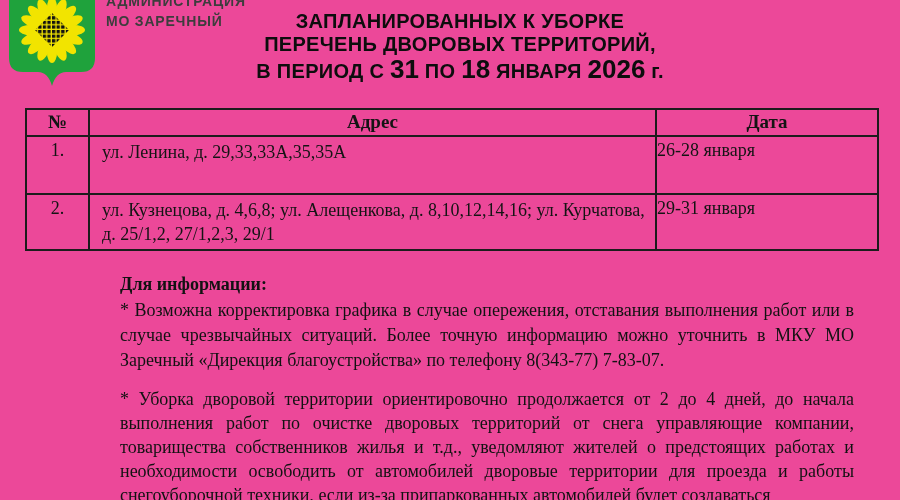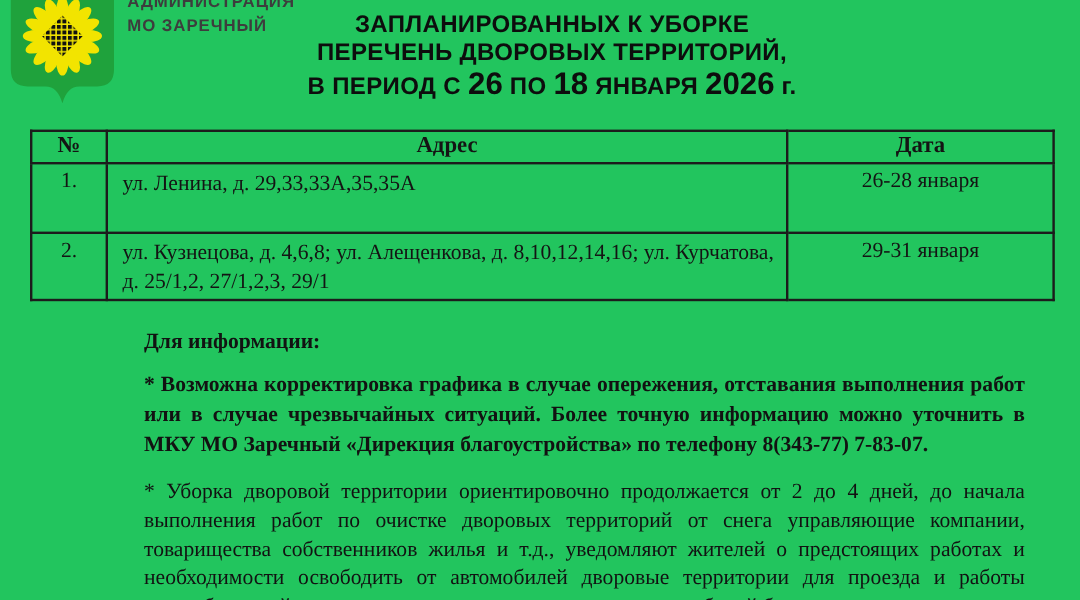--- a/index.html
+++ b/index.html
@@ -1,19 +1,19 @@
 <!DOCTYPE html>
 <html><head>
 <meta charset="utf-8">
 <style>
   * { margin: 0; padding: 0; box-sizing: border-box; }
   html, body { width: 900px; height: 500px; background: #ffffff; }
   .page {
     position: relative; width: 900px; height: 500px;
-    background: #22c55e; overflow: hidden;
+    background: #ec4899; overflow: hidden;
     font-family: "Liberation Serif", serif; color: #161616;
   }
 
   
   .logo { position: absolute; left: 6px; top: -16px; width: 92px; height: 110px; }
 
   
   .org {
     position: absolute; left: 106px; top: -9px;
     font-family: "Liberation Sans", sans-serif;
@@ -41,34 +41,34 @@
   .sched td, .sched th { border: 2px solid #1c1c1c; vertical-align: top; }
   .sched th {
     font-size: 19px; font-weight: 700; text-align: center;
     height: 26px; padding: 1px 0 2px 0;
   }
   .col-num  { width: 63px; }
   .col-addr { width: 567px; }
   .col-date { width: 222px; }
   .sched td.num  { text-align: center; padding-top: 3px; }
   .sched td.addr { padding: 3px 4px 3px 12px; line-height: 24px; }
-  .sched td.date { text-align: center; padding-top: 3px; }
+  .sched td.date { padding-top: 3px; }
   .row-1 td { height: 58px; }
   .row-2 td { height: 47px; }
 
   
   .info {
     position: absolute; left: 120px; top: 271px; width: 734px;
     font-size: 18px; color: #121212;
   }
   .info .heading { font-weight: 700; font-size: 18px; line-height: 26px; }
   .info p.para {
     text-align: justify; line-height: 25px;
   }
-  .info p.p1 { margin-top: 11px; font-weight: bold; }
+  .info p.p1 { margin-top: 1px; }
   .info p.p2 { margin-top: 14px; line-height: 24px; }
 </style>
 </head>
 <body>
 
 <div class="page">
 
   <svg class="logo" viewBox="0 0 92 110" xmlns="http://www.w3.org/2000/svg">
     <defs>
       <pattern id="seedgrid" width="4.6" height="4.6" patternUnits="userSpaceOnUse">
@@ -105,21 +105,21 @@
   </svg>
 
   <div class="org">
     <div>АДМИНИСТРАЦИЯ</div>
     <div>МО ЗАРЕЧНЫЙ</div>
   </div>
 
   <div class="title">
     <div>ЗАПЛАНИРОВАННЫХ К УБОРКЕ</div>
     <div>ПЕРЕЧЕНЬ ДВОРОВЫХ ТЕРРИТОРИЙ,</div>
-    <div class="line3"><span>В ПЕРИОД С </span><span class="big">26</span><span> ПО </span><span class="big">18</span><span> ЯНВАРЯ </span><span class="big">2026</span><span> г.</span></div>
+    <div class="line3"><span>В ПЕРИОД С </span><span class="big">31</span><span> ПО </span><span class="big">18</span><span> ЯНВАРЯ </span><span class="big">2026</span><span> г.</span></div>
   </div>
 
   <table class="sched">
     <colgroup>
       <col class="col-num">
         <col class="col-addr">
         <col class="col-date">
     </colgroup>
     <thead>
       <tr>

